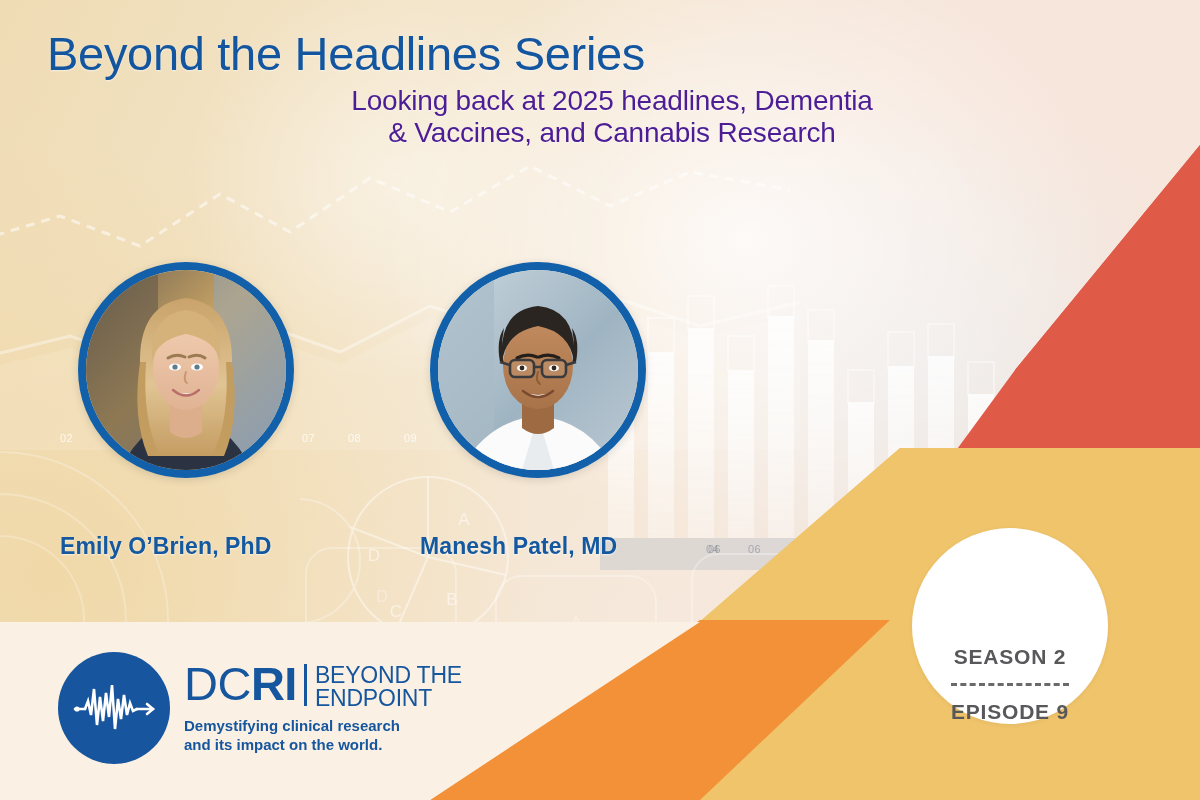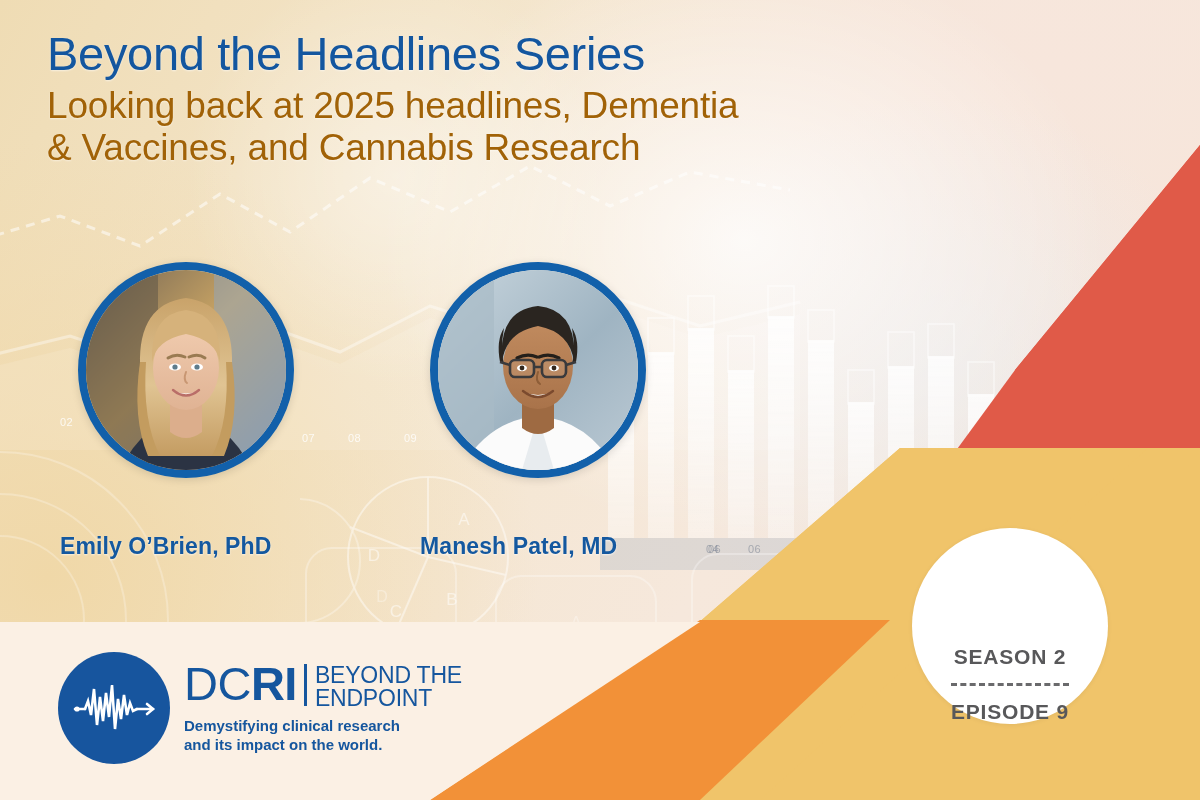--- a/index.html
+++ b/index.html
@@ -59,23 +59,24 @@
 
   
   .title-block { position: absolute; left: 47px; top: 28px; width: 1130px; }
   .title-main {
     font-size: 47px; font-weight: 400; color: #13569F;
     letter-spacing: -.3px; line-height: 1.1;
     text-shadow: 0 1px 2px rgba(255,255,255,.55);
   }
   .title-sub {
     margin-top: 5px;
-    font-size: 37px; font-weight: 400; color: #a16207;
+    font-size: 28px; font-weight: 400; color: #4c1d95;
     line-height: 1.15; letter-spacing: -.2px;
     text-shadow: 0 1px 2px rgba(255,255,255,.5);
+    text-align: center;
   }
 
   
   .portrait {
     position: absolute; width: 216px; height: 216px; border-radius: 50%;
     border: 8px solid #1260AA;
     overflow: hidden;
     box-shadow: 0 2px 8px rgba(0,0,0,.13);
   }
   .portrait .photo { position: absolute; inset: 0; }
@@ -165,21 +166,21 @@
       <rect x="168" y="16" width="26" height="32"></rect>
       <rect x="208" y="40" width="26" height="32"></rect>
       <rect x="248" y="100" width="26" height="34"></rect>
       <rect x="288" y="62" width="26" height="36"></rect>
       <rect x="328" y="54" width="26" height="34"></rect>
       <rect x="368" y="92" width="26" height="34"></rect>
     </g>
     <rect x="0" y="268" width="470" height="32" fill="rgba(176,186,198,.40)"></rect>
   </svg>
 
-  <span class="bg-tick" style="left:60px;  top:416px;">02</span>
+  <span class="bg-tick" style="left:60px;  top:432px;">02</span>
   <span class="bg-tick" style="left:302px; top:432px;">07</span>
   <span class="bg-tick" style="left:348px; top:432px;">08</span>
   <span class="bg-tick" style="left:404px; top:432px;">09</span>
 
   <span class="bg-tick" style="left:706px; top:543px; color:rgba(120,130,145,.55);">04</span>
   <span class="bg-tick" style="left:708px; top:543px; color:rgba(120,130,145,.55);">06</span>
   <span class="bg-tick" style="left:748px; top:543px; color:rgba(120,130,145,.55);">06</span>
   <span class="bg-tick" style="left:790px; top:543px; color:rgba(120,130,145,.55);">07</span>
   <span class="bg-tick" style="left:832px; top:543px; color:rgba(120,130,145,.50);">08</span>
 

